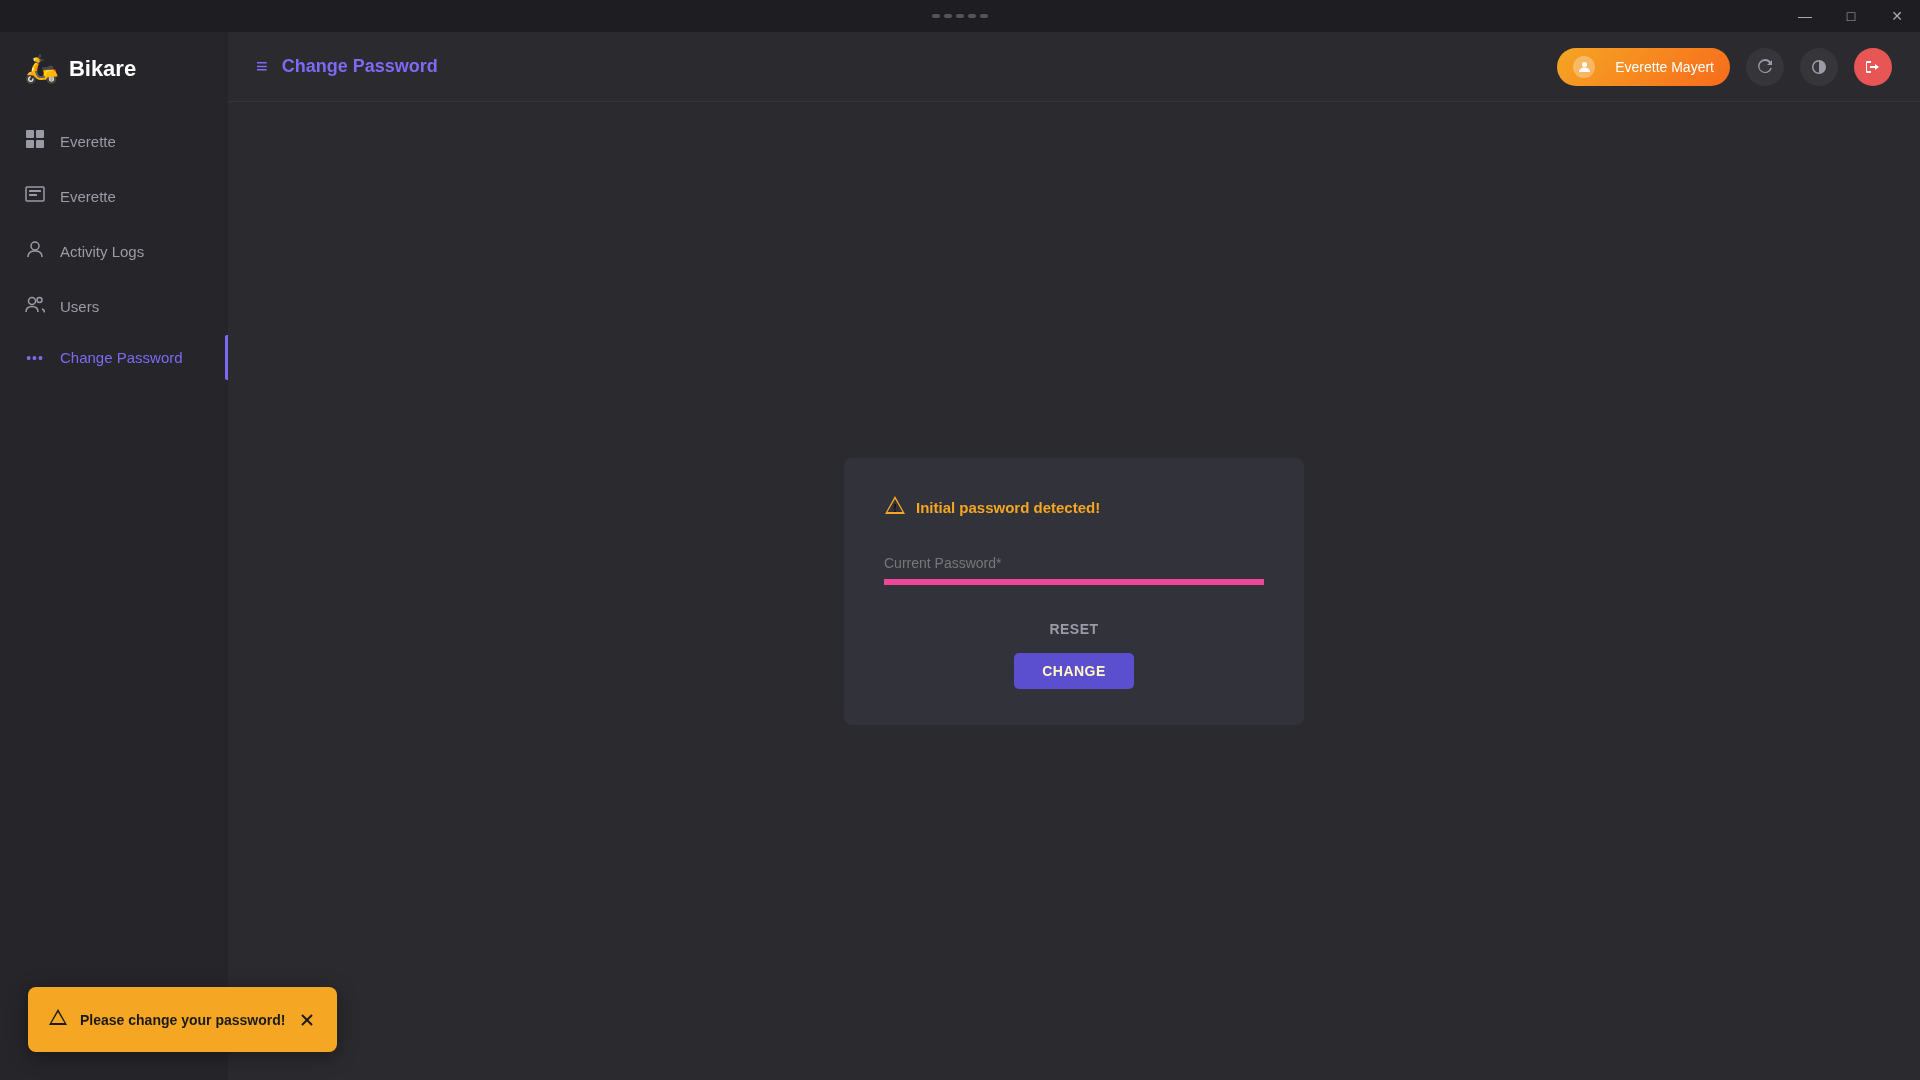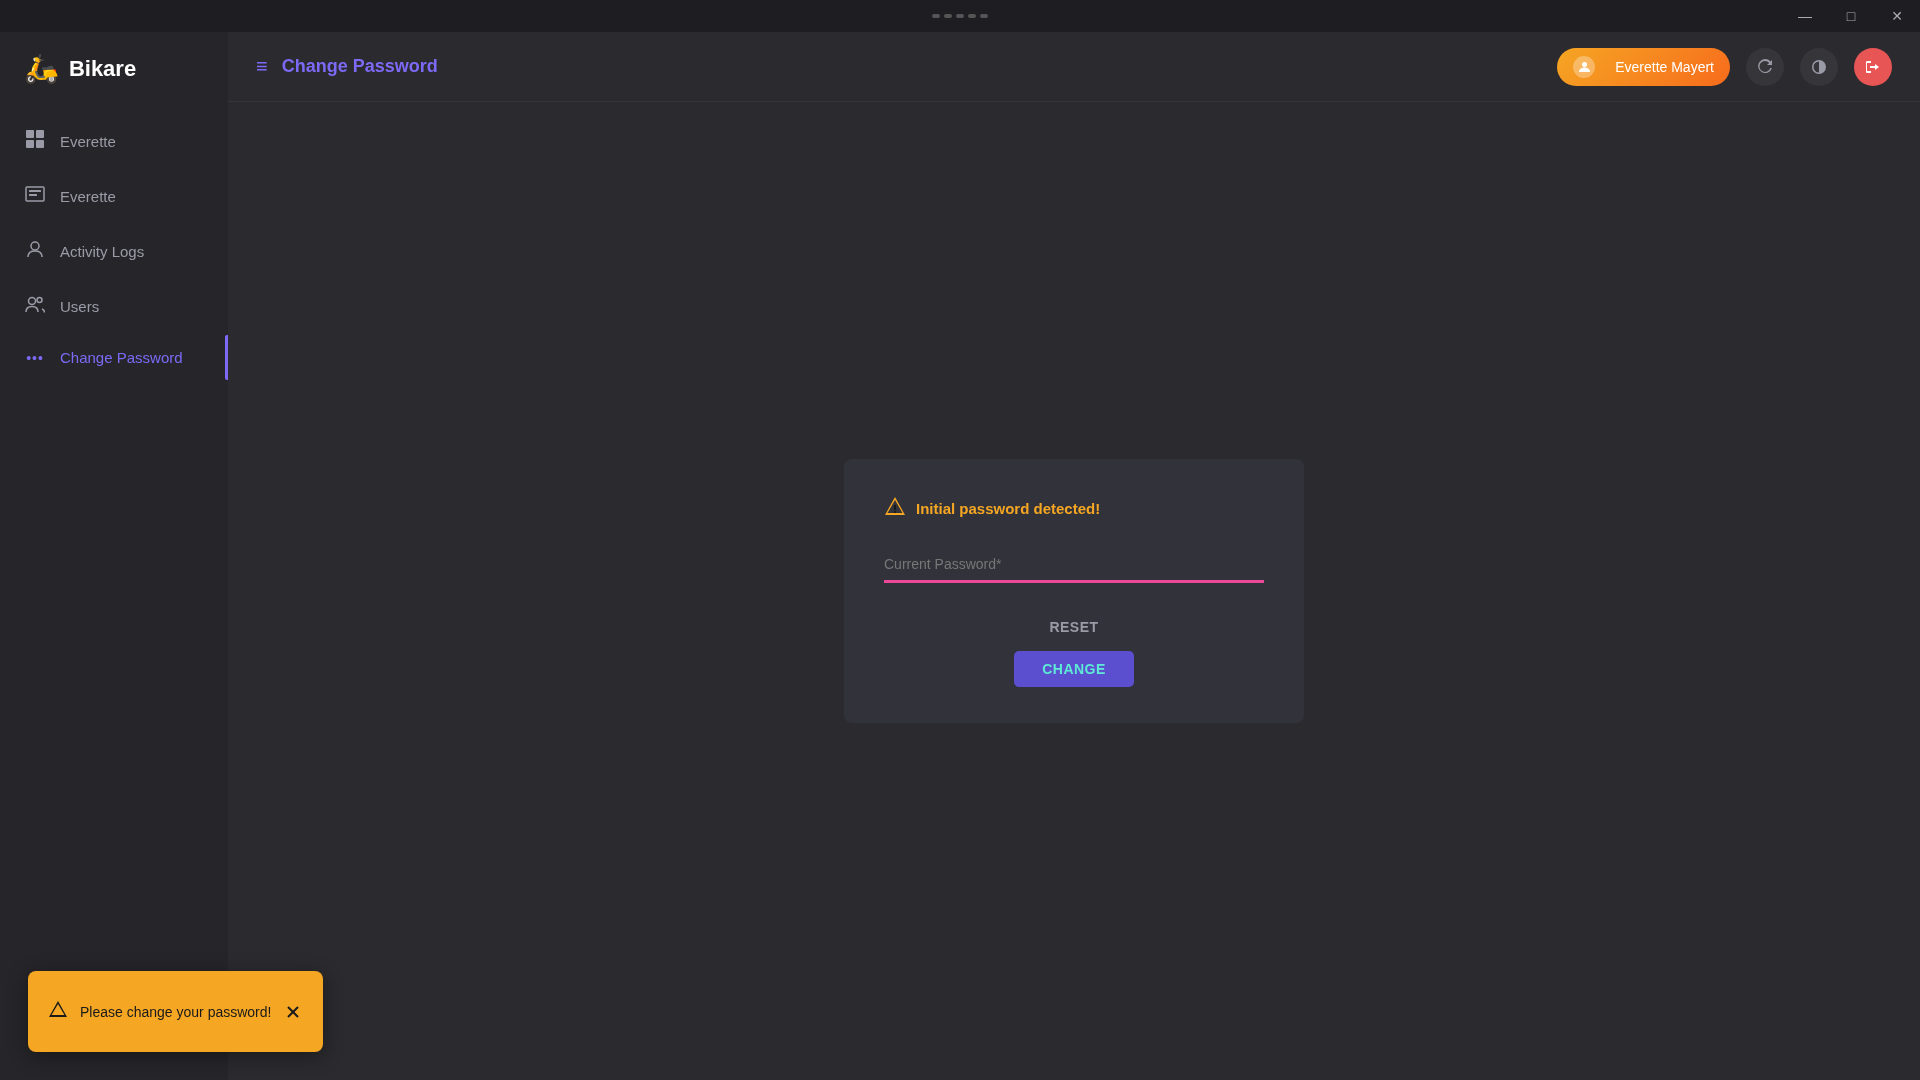--- a/index.html
+++ b/index.html
@@ -231,21 +231,21 @@
       font-size: 15px;
       font-weight: 600;
     }
     .form-field {
       margin-bottom: 22px;
     }
     .form-input {
       width: 100%;
       background: transparent;
       border: none;
-      border-bottom: 3px solid #ec4899;
+      border-bottom: 6px solid #ec4899;
       color: #ccc;
       font-size: 14px;
       padding: 8px 0;
       outline: none;
     }
     .form-input::placeholder { color: #777; }
     .card-actions {
       display: flex;
       justify-content: flex-end;
       align-items: center;
@@ -258,43 +258,43 @@
       border: none;
       color: #9b9ba8;
       font-size: 14px;
       font-weight: 600;
       cursor: pointer;
       letter-spacing: 0.5px;
     }
     .change-btn {
       background: #5b4fcf;
       border: none;
-      color: #5eead4;
+      color: #fef9c3;
       font-size: 14px;
       font-weight: 700;
       padding: 10px 28px;
       border-radius: 5px;
       cursor: pointer;
       letter-spacing: 0.5px;
     }
 
     
     .toast {
       position: fixed;
       bottom: 28px;
       left: 28px;
       background: #f5a623;
       color: #1a1a1a;
       border-radius: 8px;
-      padding: 28px 20px;
+      padding: 20px 20px;
       display: flex;
       align-items: center;
       gap: 12px;
       font-size: 14px;
-      font-weight: 400;
+      font-weight: 700;
       min-width: 280px;
       box-shadow: 0 4px 20px rgba(0,0,0,0.4);
       z-index: 1000;
     }
     .toast-icon { font-size: 18px; }
     .toast-text { flex: 1; }
     .toast-close {
       background: none;
       border: none;
       cursor: pointer;

